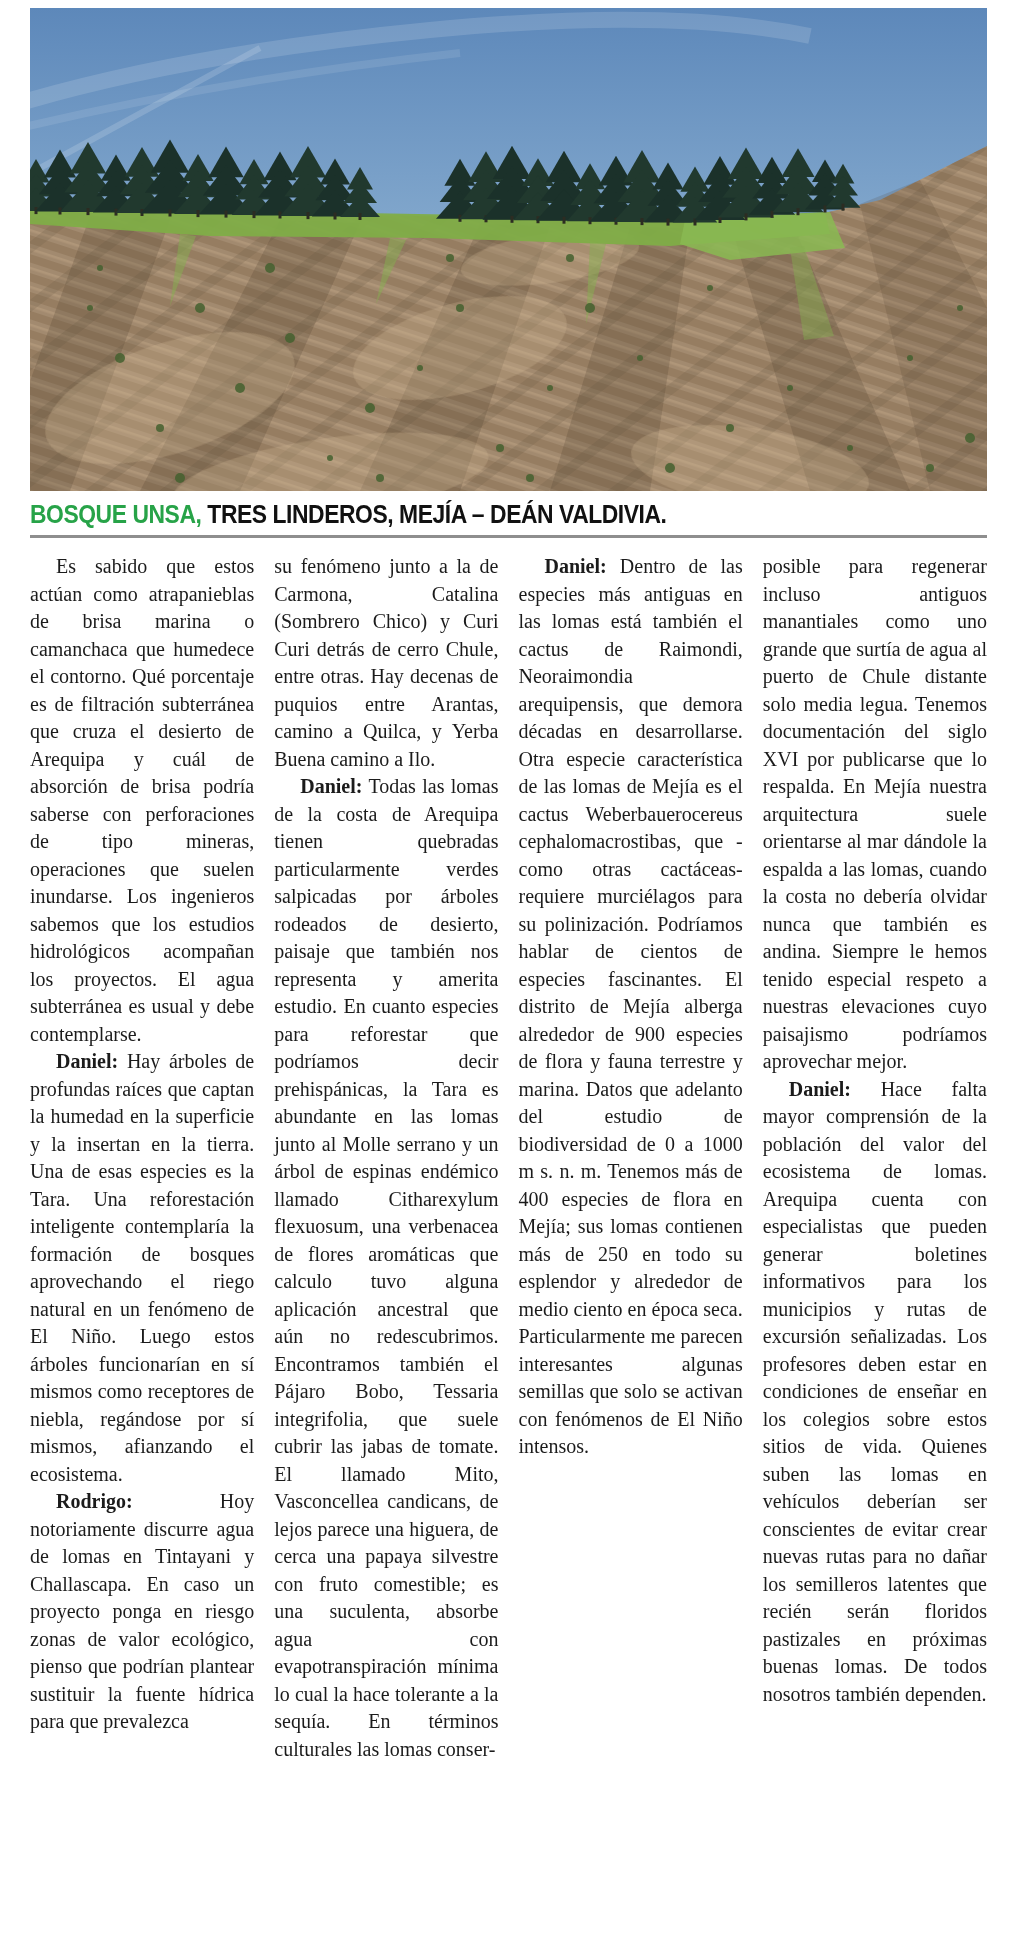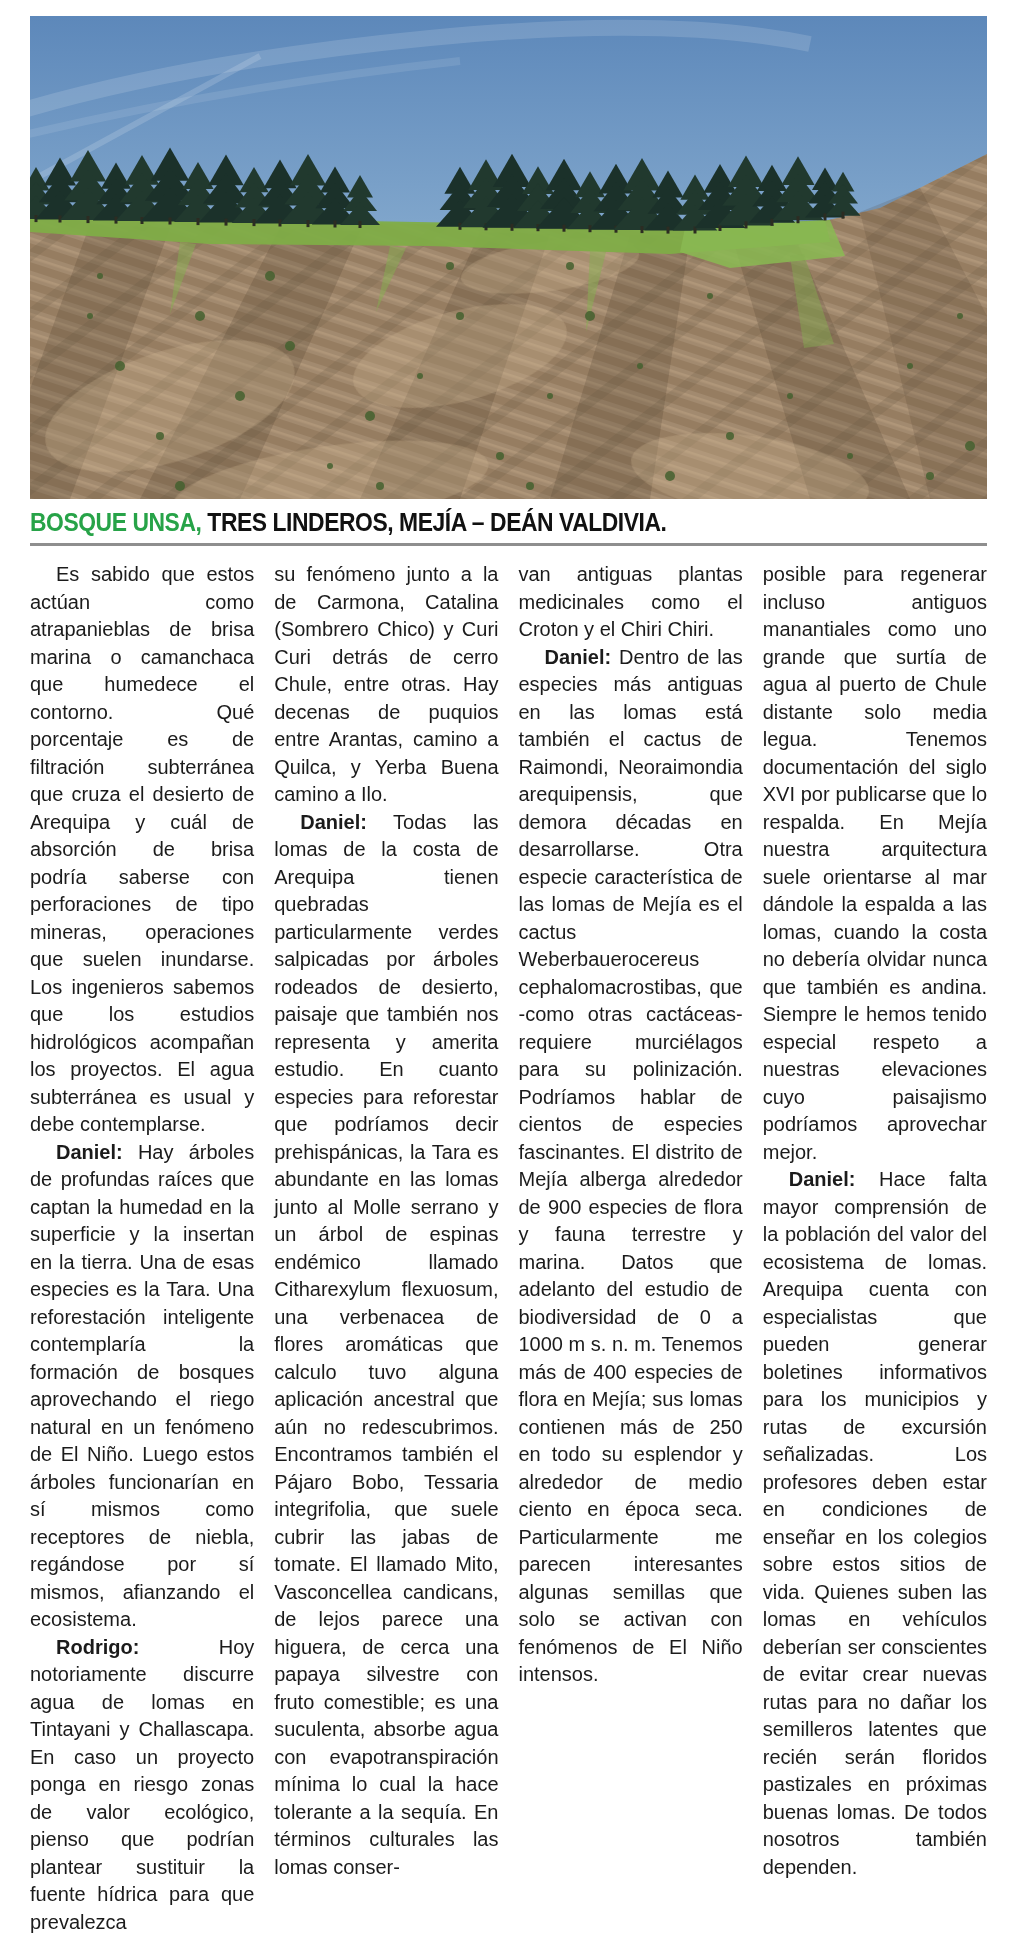--- a/index.html
+++ b/index.html
@@ -8,40 +8,40 @@
     --text:#1b1b1b;
     --bg:#ffffff;
   }
   *{margin:0;padding:0;box-sizing:border-box;}
   html,body{background:var(--bg);}
   body{
     width:1017px;height:1941px;overflow:hidden;
     font-family:"Liberation Sans","DejaVu Sans",sans-serif;
     color:var(--text);
   }
-  .page{padding:16px 30px 0 30px;width:1017px;height:1941px;overflow:hidden;}
+  .page{padding:8px 30px 0 30px;width:1017px;height:1941px;overflow:hidden;}
   .photo{width:957px;height:483px;overflow:hidden;background:#87a9c9;}
   .photo svg{display:block;width:100%;height:100%;}
   .caption{
     margin-top:9px;
     font-weight:bold;font-size:26px;line-height:28px;
     white-space:nowrap;color:#111;
   }
   .cap-inner{display:inline-block;transform:scaleX(.88);transform-origin:0 50%;letter-spacing:-.5px;}
   .hl{color:var(--accent);}
   .rule{height:3px;background:var(--rule);margin:7px 0 15px 0;}
   .columns{
     display:flex;gap:20px;
     font-size:20px;line-height:27.5px;
     text-align:justify;text-justify:inter-word;
     hyphens:auto;-webkit-hyphens:auto;
     color:var(--text);
   }
   .col{flex:1 1 0;min-width:0;}
-  .col p{text-indent:26px;}
+  .col p{text-indent:26px;font-family:Liberation Serif, serif;}
   .col p.no-indent{text-indent:0;}
   .col strong{font-weight:bold;}
 </style>
 </head>
 <body>
 
 <div class="page">
 
   <figure class="photo">
     <svg viewBox="0 0 957 483" preserveAspectRatio="none">
@@ -321,21 +321,20 @@
       <div class="col">
         <p>Es sabido que estos actúan como atrapanieblas de brisa marina o camanchaca que humedece el contorno. Qué porcentaje es de filtración subterránea que cruza el desierto de Arequipa y cuál de absorción de brisa podría saberse con perforaciones de tipo mineras, operaciones que suelen inundarse. Los ingenieros sabemos que los estudios hidrológicos acompañan los proyectos. El agua subterránea es usual y debe contemplarse.</p>
         <p><strong>Daniel:</strong> Hay árboles de profundas raíces que captan la humedad en la superficie y la insertan en la tierra. Una de esas especies es la Tara. Una reforestación inteligente contemplaría la formación de bosques aprovechando el riego natural en un fenómeno de El Niño. Luego estos árboles funcionarían en sí mismos como receptores de niebla, regándose por sí mismos, afianzando el ecosistema.</p>
         <p><strong>Rodrigo:</strong> Hoy notoriamente discurre agua de lomas en Tintayani y Challascapa. En caso un proyecto ponga en riesgo zonas de valor ecológico, pienso que podrían plantear sustituir la fuente hídrica para que prevalezca</p>
       </div>
       <div class="col">
         <p class="no-indent">su fenómeno junto a la de Carmona, Catalina (Sombrero Chico) y Curi Curi detrás de cerro Chule, entre otras. Hay decenas de puquios entre Arantas, camino a Quilca, y Yerba Buena camino a Ilo.</p>
         <p><strong>Daniel:</strong> Todas las lomas de la costa de Arequipa tienen quebradas particularmente verdes salpicadas por árboles rodeados de desierto, paisaje que también nos representa y amerita estudio. En cuanto especies para reforestar que podríamos decir prehispánicas, la Tara es abundante en las lomas junto al Molle serrano y un árbol de espinas endémico llamado Citharexylum flexuosum, una verbenacea de flores aromáticas que calculo tuvo alguna aplicación ancestral que aún no redescubrimos. Encontramos también el Pájaro Bobo, Tessaria integrifolia, que suele cubrir las jabas de tomate. El llamado Mito, Vasconcellea candicans, de lejos parece una higuera, de cerca una papaya silvestre con fruto comestible; es una suculenta, absorbe agua con evapotranspiración mínima lo cual la hace tolerante a la sequía. En términos culturales las lomas conser-</p>
       </div>
       <div class="col">
-        <p class="no-indent">van antiguas plantas medicinales como el Croton y el Chiri Chiri.</p>
         <p><strong>Daniel:</strong> Dentro de las especies más antiguas en las lomas está también el cactus de Raimondi, Neoraimondia arequipensis, que demora décadas en desarrollarse. Otra especie característica de las lomas de Mejía es el cactus Weberbauerocereus cephalomacrostibas, que -como otras cactáceas- requiere murciélagos para su polinización. Podríamos hablar de cientos de especies fascinantes. El distrito de Mejía alberga alrededor de 900 especies de flora y fauna terrestre y marina. Datos que adelanto del estudio de biodiversidad de 0 a 1000 m s. n. m. Tenemos más de 400 especies de flora en Mejía; sus lomas contienen más de 250 en todo su esplendor y alrededor de medio ciento en época seca. Particularmente me parecen interesantes algunas semillas que solo se activan con fenómenos de El Niño intensos.</p>
       </div>
       <div class="col">
         <p class="no-indent">posible para regenerar incluso antiguos manantiales como uno grande que surtía de agua al puerto de Chule distante solo media legua. Tenemos documentación del siglo XVI por publicarse que lo respalda. En Mejía nuestra arquitectura suele orientarse al mar dándole la espalda a las lomas, cuando la costa no debería olvidar nunca que también es andina. Siempre le hemos tenido especial respeto a nuestras elevaciones cuyo paisajismo podríamos aprovechar mejor.</p>
         <p><strong>Daniel:</strong> Hace falta mayor comprensión de la población del valor del ecosistema de lomas. Arequipa cuenta con especialistas que pueden generar boletines informativos para los municipios y rutas de excursión señalizadas. Los profesores deben estar en condiciones de enseñar en los colegios sobre estos sitios de vida. Quienes suben las lomas en vehículos deberían ser conscientes de evitar crear nuevas rutas para no dañar los semilleros latentes que recién serán floridos pastizales en próximas buenas lomas. De todos nosotros también dependen.</p>
       </div>
     </div>
 
 </div>
 

